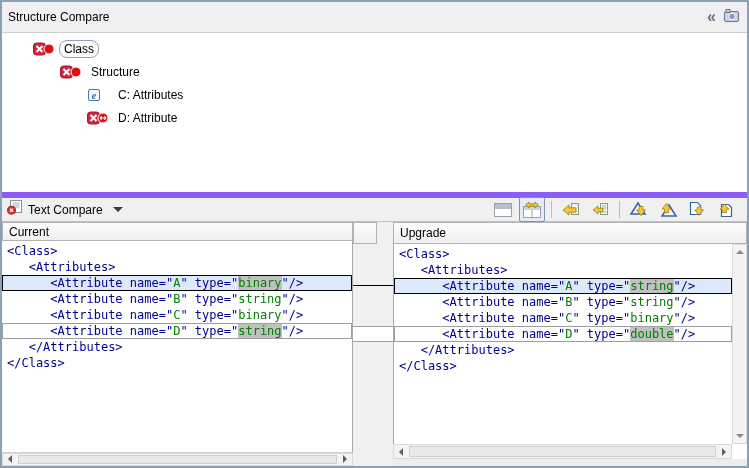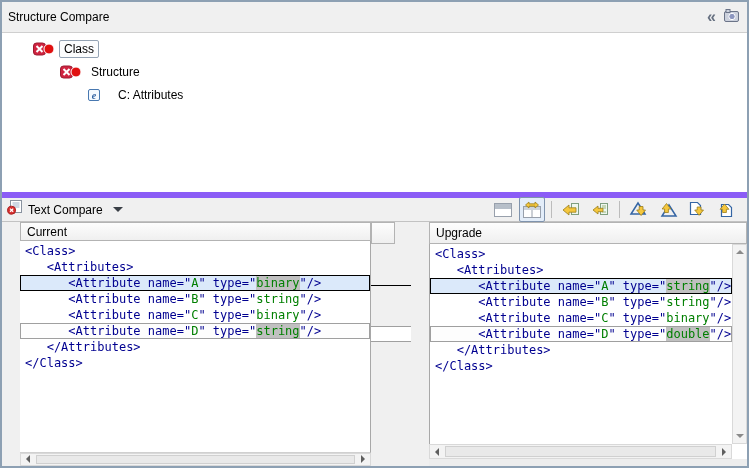--- a/index.html
+++ b/index.html
@@ -9,36 +9,36 @@
   .section-header{height:31px;background:#f0f0f0;border-bottom:1px solid #cfcfcf;display:flex;
     align-items:center;padding:0 6px;box-sizing:border-box;}
   .header-title{font-size:12px;color:#000;}
   .header-icons{margin-left:auto;display:flex;align-items:center;gap:8px;padding-right:2px;}
   .chevrons{font-size:16px;font-weight:bold;color:#667080;line-height:14px;cursor:default;}
   
   .structure-section{height:190px;box-sizing:border-box;background:#fff;}
   .tree{padding-top:4px;}
   .tree-row{height:23px;display:flex;align-items:center;font-size:12px;color:#000;}
   .tree-icon{display:inline-flex;width:22px;justify-content:flex-start;align-items:center;margin-right:4px;}
-  .tree-label{padding:1px 4px;border:1px solid transparent;border-radius:2px;white-space:nowrap;}
+  .tree-label{padding:1px 4px;border:1px solid transparent;border-radius:8px;white-space:nowrap;}
   .tree-label.selected{border:1px solid #94a3b4;background:#fbfcfd;}
   
   .tc-header{height:30px;background:#f0f0f0;border-top:6px solid #8b5cf6;border-bottom:1px solid #c2c2c2;
     display:flex;align-items:center;padding:0 5px;box-sizing:border-box;}
   .tc-title-group{display:flex;align-items:center;gap:6px;}
   .tc-title{font-size:12px;color:#000;}
   .dd-arrow{width:0;height:0;border:5px solid transparent;border-top-color:#3a3f46;margin-top:5px;margin-left:4px;}
   .toolbar{margin-left:auto;display:flex;align-items:center;gap:3px;padding-right:3px;}
   .tb-btn{width:24px;height:23px;display:flex;align-items:center;justify-content:center;border:1px solid transparent;
     border-radius:2px;background:transparent;cursor:default;}
   .tb-btn.pressed{border:1px solid #7f93ad;background:#e3edf9;}
   .tb-sep{width:1px;height:17px;background:#bcbcbc;margin:0 3px;}
   
   .compare-body{display:flex;height:244px;background:#f0f0f0;}
-  .pane{display:flex;flex-direction:column;background:#fff;margin-left:18px;}
+  .pane{display:flex;flex-direction:column;background:#fff;}
   .pane-left{width:351px;}
   .pane-right{flex:1;}
   .center-strip{width:40px;background:#f0f0f0;position:relative;}
   .pane-header{height:22px;box-sizing:border-box;border:1px solid #b3b3b3;
     background:linear-gradient(#fdfdfd,#efefef);display:flex;align-items:center;padding:0 6px;
     font-size:12px;color:#000;}
   .strip-header{position:absolute;top:0;left:0;width:24px;height:22px;}
   .code-area{height:244px;box-sizing:border-box;background:#fff;border-left:1px solid #a8a8a8;
     border-right:1px solid #a8a8a8;border-bottom:1px solid #d0d0d0;overflow:hidden;
     font-family:"DejaVu Sans Mono",monospace;font-size:12px;padding-top:2px;}
@@ -112,20 +112,31 @@
         </div>
         <div class="tree-row" style="padding-left: 85px;">
           <span class="tree-icon">
             <svg width="14" height="14" viewBox="0 0 14 14">
               <rect x="1.5" y="1.5" width="11" height="11" rx="1.5" fill="#f4f9ff" stroke="#4878b0"></rect>
               <text x="7" y="10.5" text-anchor="middle" font-size="10" font-family="Liberation Serif, serif" font-style="italic" font-weight="bold" fill="#2a5d9e">e</text>
             </svg>
           </span>
           <span class="tree-label">C: Attributes</span>
         </div>
+        <div class="tree-row" style="padding-left: 85px;">
+          <span class="tree-icon">
+            <svg width="22" height="14" viewBox="0 0 22 14">
+              <rect x="0.5" y="1" width="12" height="12" rx="3" fill="#cf2440" stroke="#9c1b30"></rect>
+              <path d="M3.5 4 L9.5 10 M9.5 4 L3.5 10" stroke="#ffffff" stroke-width="2"></path>
+              <circle cx="16" cy="7" r="5" fill="#e01010" stroke="#ffffff"></circle>
+              <path d="M13 7 H19 M13 7 l1.7 -1.7 M13 7 l1.7 1.7 M19 7 l-1.7 -1.7 M19 7 l-1.7 1.7" stroke="#ffffff" stroke-width="1.1" fill="none"></path>
+            </svg>
+          </span>
+          <span class="tree-label">D: Attribute</span>
+        </div>
       </div>
   </div>
 
   <div class="tc-header">
     <div class="tc-title-group">
       <span>
         <svg width="15" height="15" viewBox="0 0 15 15">
           <rect x="3.5" y="0.5" width="11" height="12" fill="#ffffff" stroke="#8a93a0"></rect>
           <line x1="5.5" y1="3" x2="12.5" y2="3" stroke="#9db0c8"></line>
           <line x1="5.5" y1="5" x2="12.5" y2="5" stroke="#9db0c8"></line>

